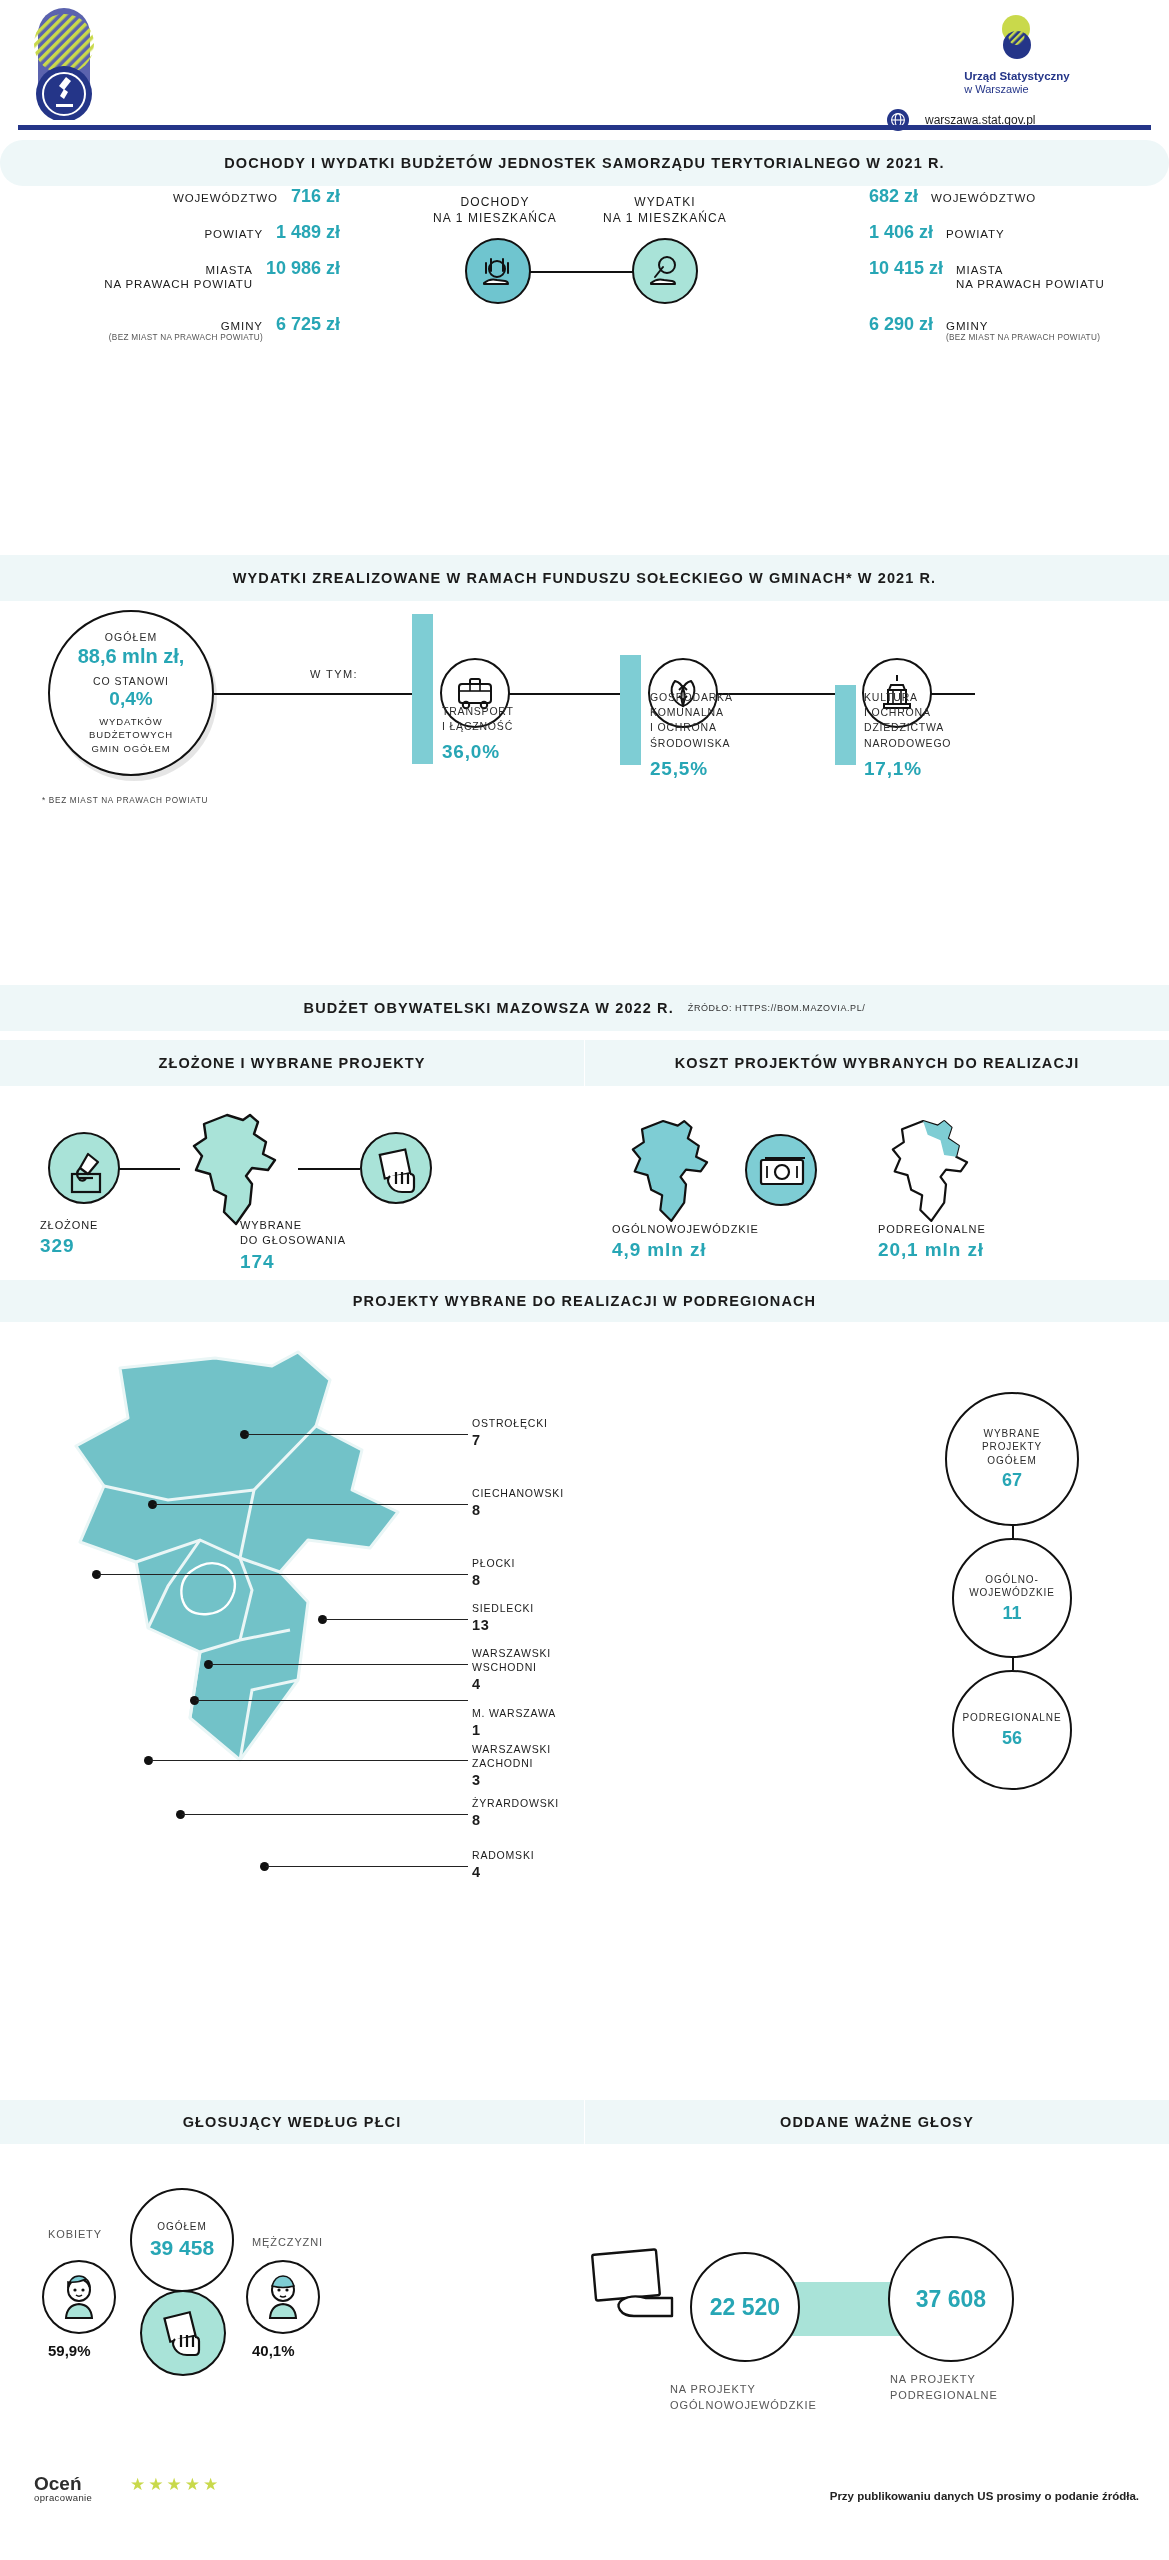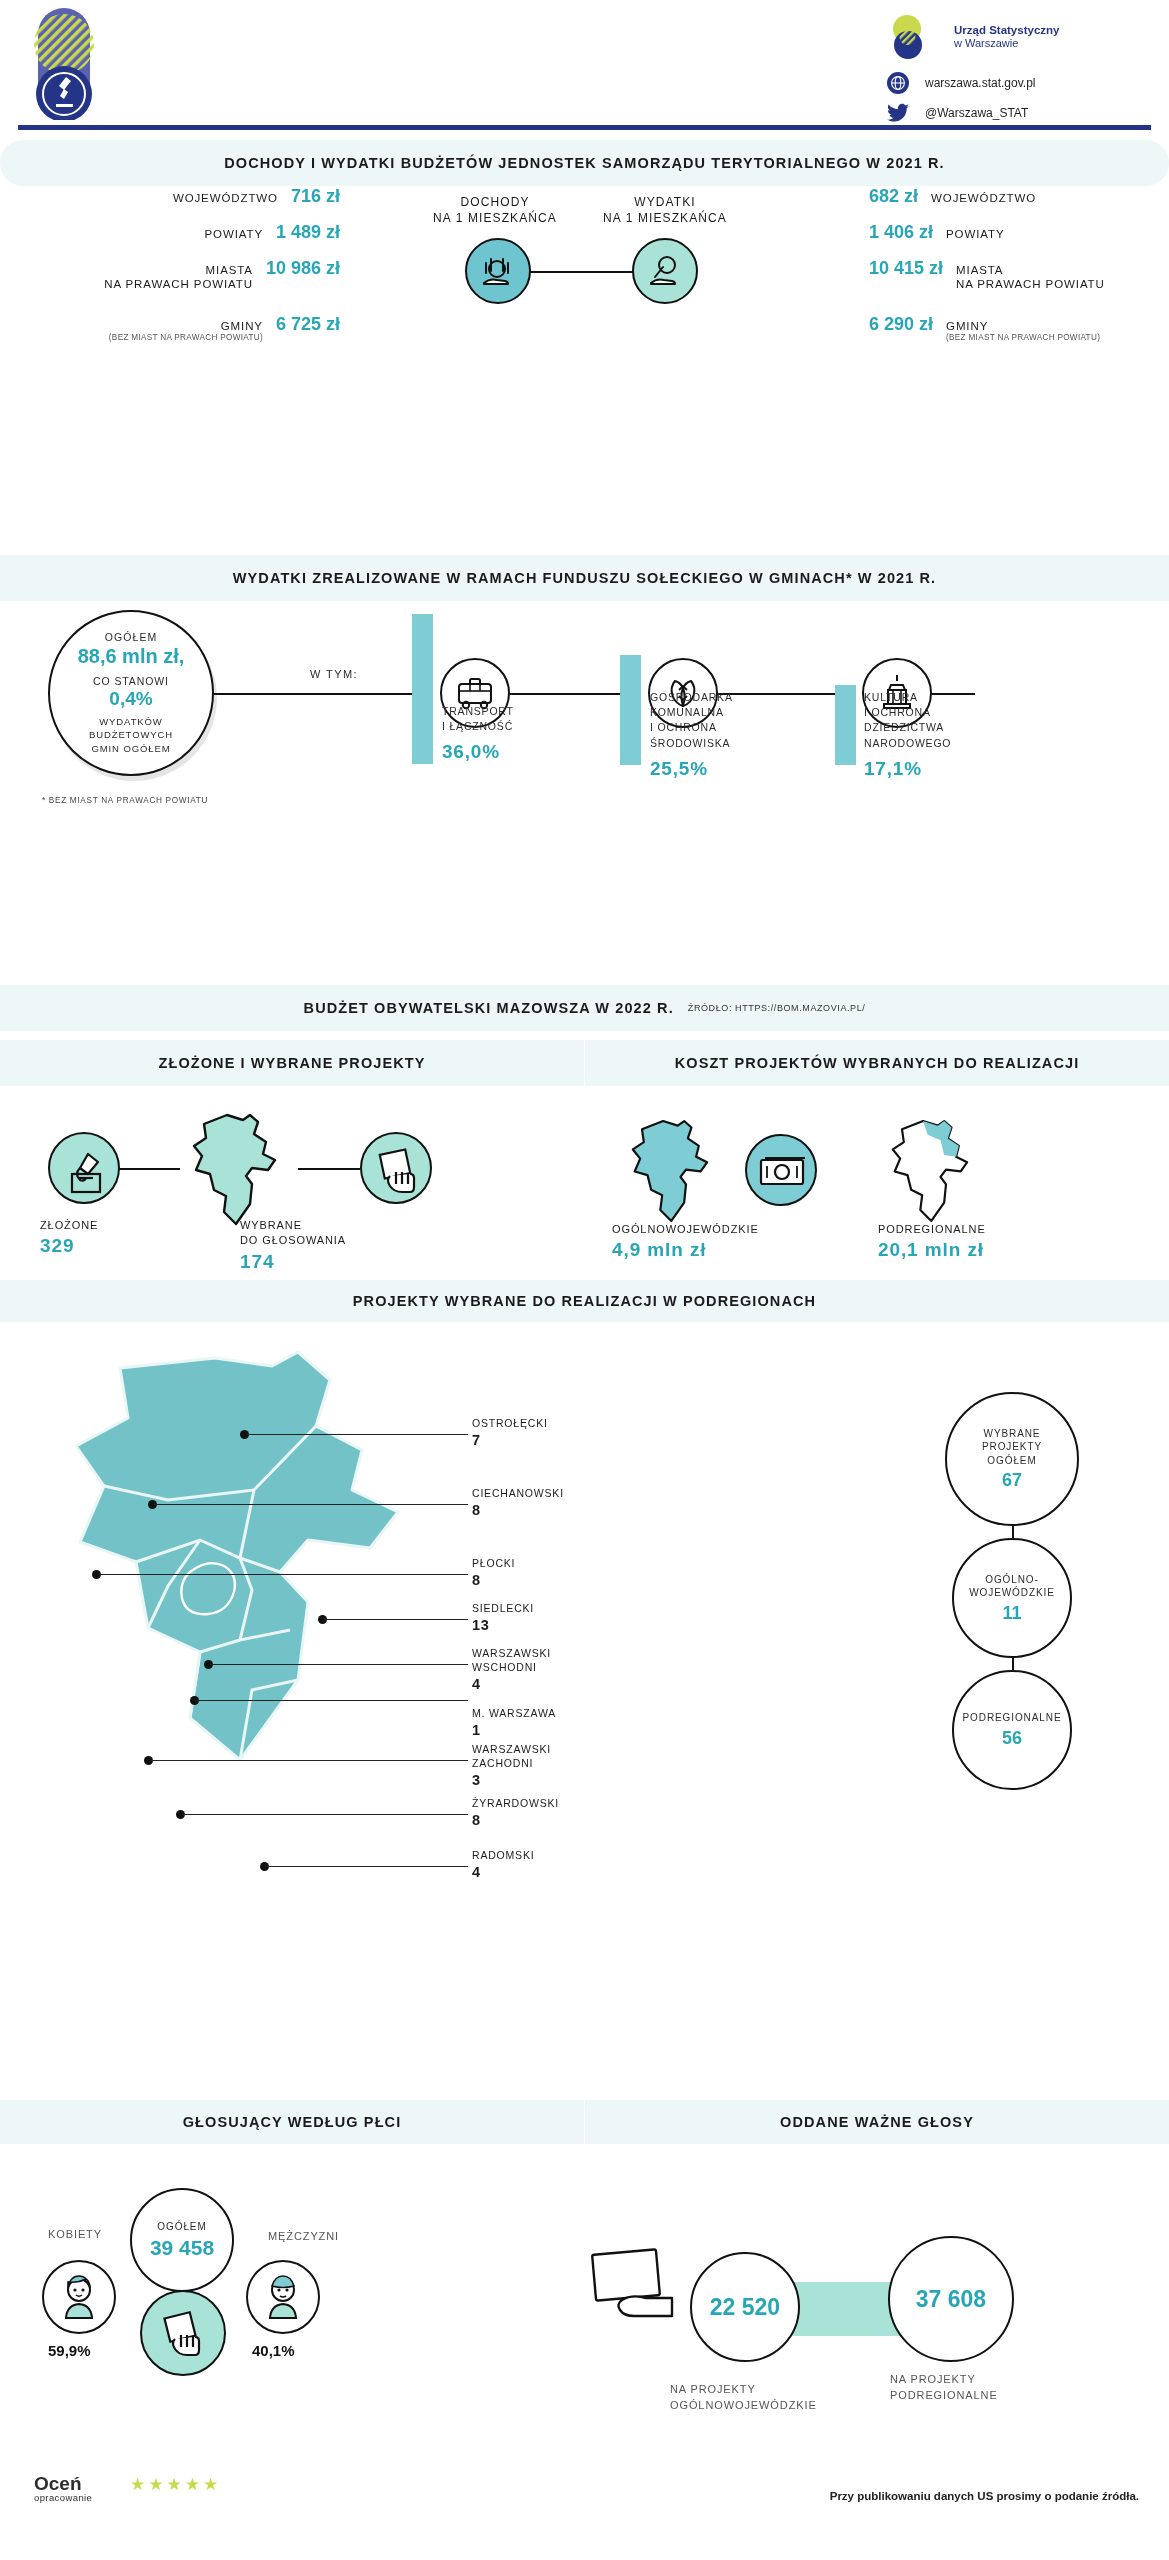--- a/index.html
+++ b/index.html
@@ -14,21 +14,21 @@
   .page { position:relative; width:1169px; height:2560px; }
 
   
   .header { position:relative; height:128px; }
   .logo-mark { position:absolute; left:30px; top:8px; width:72px; height:112px; }
   .header-center { position:absolute; left:230px; top:14px; width:640px; text-align:center; }
   .h-date { font-size:31px; font-weight:bold; color:#243588; letter-spacing:-0.3px; }
   .h-title { font-size:22px; font-weight:bold; color:#243588; margin-top:2px; }
   .h-sub { font-size:13px; color:#3a3a3a; margin-top:9px; }
   .header-right { position:absolute; right:22px; top:14px; width:260px; }
-  .brand-row { display:flex; align-items:center; gap:25px; }
+  .brand-row { display:flex; align-items:center; gap:9px;flex-direction:column; }
   .brand-text { font-size:11.5px; line-height:1.25; color:#243588; font-weight:bold;}
   .brand-text small { display:block; font-weight:normal; font-size:11px;}
   .link-row { display:flex; align-items:center; gap:16px; margin-top:12px; }
   .link-row .lbl { font-size:12px; color:#1e1e1e; }
   .rule { position:absolute; left:18px; top:125px; width:1133px; height:5px; background:#243588; }
 
   
   .banner {
     position:absolute; left:0; width:1169px; height:46px;
     background:#eef7f8; display:flex; align-items:center; justify-content:center;
@@ -517,21 +517,21 @@
       <div class="t">OGÓŁEM</div>
       <div class="n" style="font-size:21px;">39 458</div>
     </div>
     <div class="vcircle fill" style="left:140px; top:130px; width:86px; height:86px;">
       <svg width="64" height="64" viewBox="0 0 64 64">
         <rect x="16" y="14" width="26" height="24" transform="rotate(-14 29 26)" fill="#fff" stroke="#111" stroke-width="2.2"></rect>
         <path d="M30 34 v12 M36 34 v12 M42 36 v10 M24 38 q-4 4 0 10 q4 6 12 6 h8 q4 0 4 -5 v-9 q0 -4 -4 -4" fill="#fff" stroke="#111" stroke-width="2.2" stroke-linejoin="round"></path>
       </svg>
     </div>
 
-    <div class="vlab" style="left:252px; top:70px;margin-left:16px;">MĘŻCZYZNI</div>
+    <div class="vlab" style="left:252px; top:76px;">MĘŻCZYZNI</div>
     <div class="vcircle" style="left:246px; top:100px; width:74px; height:74px;">
       <svg width="58" height="58" viewBox="0 0 58 58">
         <circle cx="29" cy="22" r="11" fill="none" stroke="#111" stroke-width="2"></circle>
         <path d="M18 18 q3 -10 11 -10 q8 0 11 10 q-11 3 -22 0z" fill="#7ecdd4" stroke="#111" stroke-width="1.6"></path>
         <circle cx="25" cy="22" r="1.6" fill="#111"></circle>
           <circle cx="33" cy="22" r="1.6" fill="#111"></circle>
         <path d="M26 28 q3 2 6 0" fill="none" stroke="#111" stroke-width="1.6"></path>
         <path d="M16 50 q1 -13 13 -14 q12 1 13 14z" fill="#a9e3d8" stroke="#111" stroke-width="2"></path>
       </svg>
     </div>

